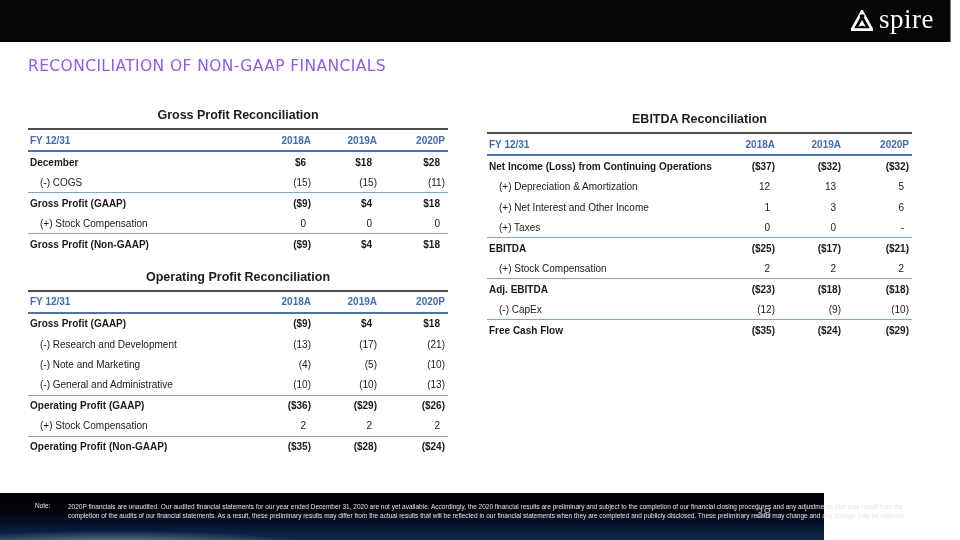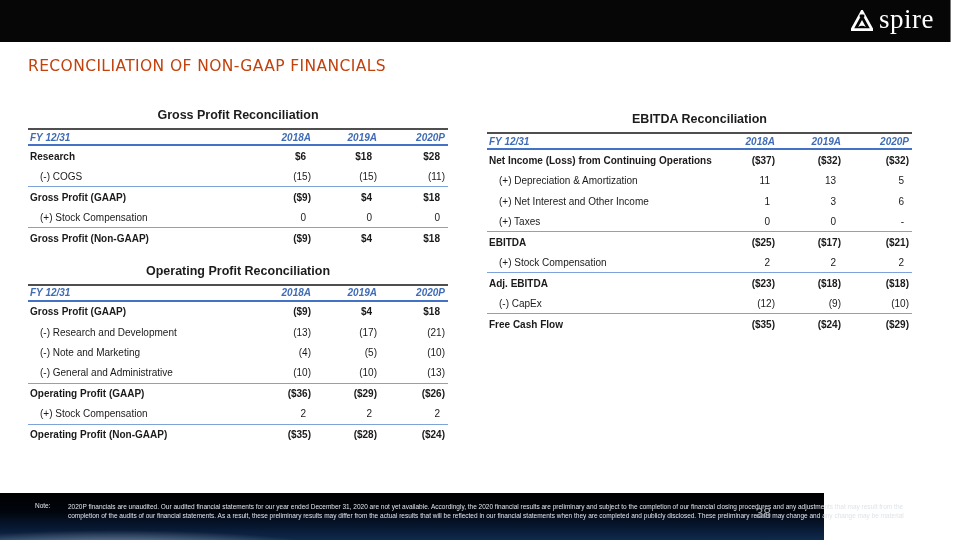--- a/index.html
+++ b/index.html
@@ -18,39 +18,39 @@
   .logo { display:flex; align-items:center; gap:6px; }
   .logo-mark { width:22px; height:22px; display:block; }
   .logo-text {
     color:#ffffff; font-family:"Liberation Serif","DejaVu Serif",serif;
     font-size:27px; line-height:1; letter-spacing:0.5px; padding-bottom:4px;
   }
 
   
   .slide-title {
     position:absolute; left:28px; top:57px;
-    font-size:15.5px; letter-spacing:0.4px; font-weight:400; color:#c2410c;
+    font-size:15.5px; letter-spacing:0.4px; font-weight:400; color:#8b5cf6;
   }
 
   
   .col-left  { position:absolute; left:28px;  top:108px; width:420px; }
   .col-right { position:absolute; left:487px; top:112px; width:425px; }
   .tbl { width:100%; }
   .tbl + .tbl { margin-top:15px; }
   .t-title {
     text-align:center; font-weight:bold; font-size:12.5px; color:#1c1c1c;
     font-family:"Liberation Sans", sans-serif;
     padding-bottom:1px; border-bottom:2px solid #4f4f4f; height:22px;
   }
   .t-row {
     display:grid; grid-template-columns:minmax(0,1fr) 66px 66px 68px;
     align-items:center; height:20.5px; font-size:10px;
     font-family:"Liberation Sans", sans-serif;
   }
-  .t-header { height:16px; color:#3f6cb5; font-weight:bold; border-bottom:2.5px solid #4472c4;font-style:italic; }
+  .t-header { height:22px; color:#3f6cb5; font-weight:bold; border-bottom:2.5px solid #4472c4; }
   .t-row.sep { border-bottom:1.5px solid #7da3d8; }
   .t-row.bold { font-weight:bold; }
   .t-label { white-space:nowrap; overflow:visible; padding-left:2px; }
   .t-label.indent { padding-left:12px; }
   .t-val { text-align:right; padding-right:3px; }
   .t-val.noparen { padding-right:8px; }
 
   
   .footer {
     position:absolute; left:0; bottom:0; width:824px; height:47px;
@@ -93,21 +93,21 @@
 <div class="col-left">
   <div class="tbl">
       <div class="t-title">Gross Profit Reconciliation</div>
       <div class="t-row t-header">
         <div class="t-label">FY 12/31</div>
         <div class="t-val">2018A</div>
         <div class="t-val">2019A</div>
         <div class="t-val">2020P</div>
       </div>
       <div class="t-row bold">
-        <div class="t-label">Research</div>
+        <div class="t-label">December</div>
         <div class="t-val noparen">$6</div>
         <div class="t-val noparen">$18</div>
         <div class="t-val noparen">$28</div>
       </div>
       <div class="t-row sep">
         <div class="t-label indent">(-) COGS</div>
         <div class="t-val">(15)</div>
         <div class="t-val">(15)</div>
         <div class="t-val">(11)</div>
       </div>
@@ -193,21 +193,21 @@
         <div class="t-val">2020P</div>
       </div>
       <div class="t-row bold">
         <div class="t-label">Net Income (Loss) from Continuing Operations</div>
         <div class="t-val">($37)</div>
         <div class="t-val">($32)</div>
         <div class="t-val">($32)</div>
       </div>
       <div class="t-row">
         <div class="t-label indent">(+) Depreciation &amp; Amortization</div>
-        <div class="t-val noparen">11</div>
+        <div class="t-val noparen">12</div>
         <div class="t-val noparen">13</div>
         <div class="t-val noparen">5</div>
       </div>
       <div class="t-row">
         <div class="t-label indent">(+) Net Interest and Other Income</div>
         <div class="t-val noparen">1</div>
         <div class="t-val noparen">3</div>
         <div class="t-val noparen">6</div>
       </div>
       <div class="t-row sep">

